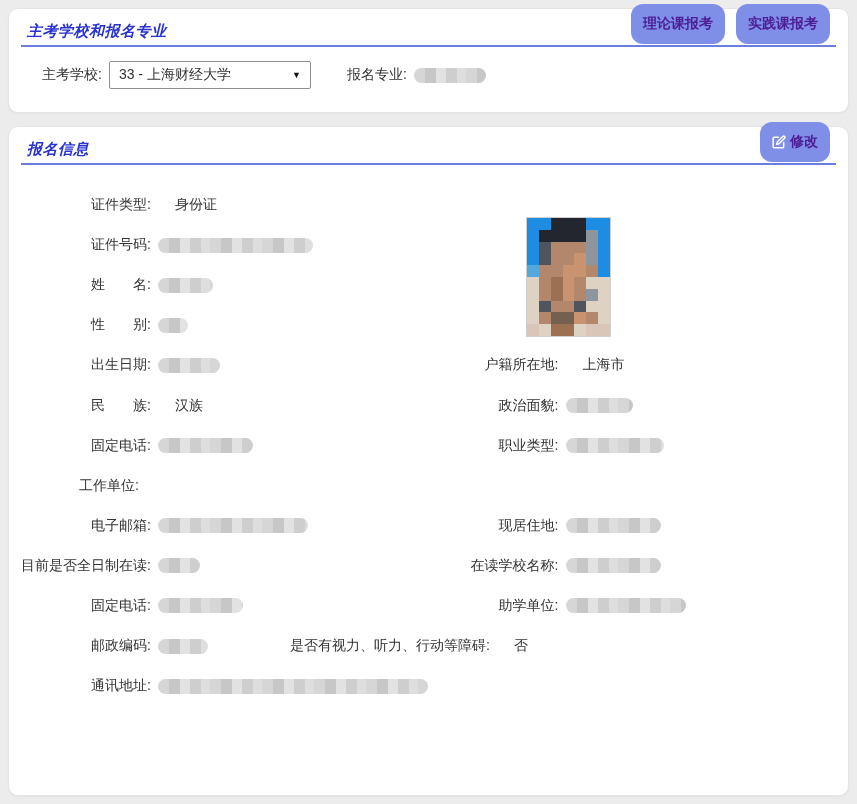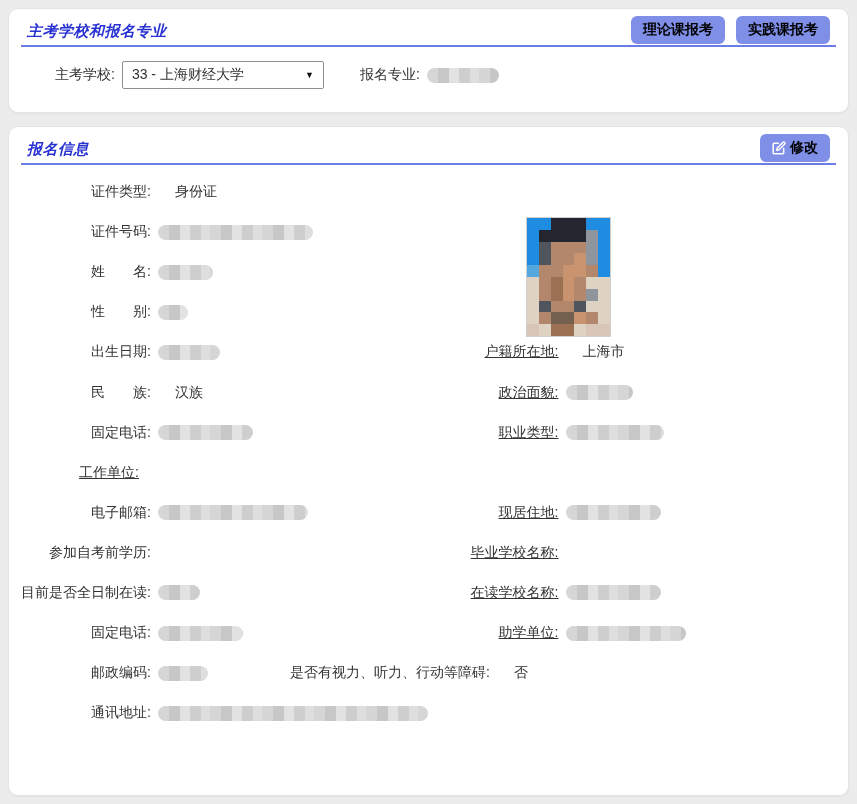--- a/index.html
+++ b/index.html
@@ -27,53 +27,53 @@
     padding: 8px 18px 0 18px; height: 36px;
   }
   .sec-title {
     font-style: italic; font-weight: bold;
     color: #2832d2; font-size: 15px;
     padding-bottom: 4px; letter-spacing: 0.5px;
   }
   .divider { height: 2px; background: #6b7de2; margin: 0 12px; }
 
   .btn {
-    background: #7f8fe8; color: #000000;
+    background: #7f8fe8; color: #4c1d95;
     font-weight: bold; font-size: 14px;
     font-family: inherit;
-    border: none; border-radius: 6px;
-    padding: 5px 12px; margin-bottom: 1px;
+    border: none; border-radius: 12px;
+    padding: 11px 12px; margin-bottom: 1px;
     display: inline-flex; align-items: center; gap: 4px;
     cursor: pointer;
   }
   .btn + .btn { margin-left: 7px; }
   .btn svg { display: block; }
 
   
-  .top-form { display: flex; align-items: center; margin: 14px 0 0 46px; }
+  .top-form { display: flex; align-items: center; margin: 14px 0 0 33px; }
   .top-form .lbl { flex-shrink: 0; }
   .fake-select {
     width: 202px; height: 28px;
     border: 1px solid #8f8f8f; border-radius: 2px;
     background: #fff;
     display: flex; align-items: center; justify-content: space-between;
     padding: 0 9px; margin-left: 7px;
     cursor: pointer;
   }
   .fake-select .arrow { font-size: 9px; color: #111; }
   .top-form .major-lbl { margin-left: 36px; }
 
   
-  .form { position: relative; padding-top: 7px; }
+  .form { position: relative; padding-top: 20px; }
   .row { display: flex; align-items: center; height: 40.1px; }
   .cell { display: flex; align-items: center; }
   .cell.left  { width: 50%; padding-left: 12px; }
   .cell.right { flex: 1; }
   .cell.left  .lbl { width: 130px; }
-  .cell.right .lbl { width: 130px; text-decoration: underline; }
+  .cell.right .lbl { width: 130px; }
   .lbl {
     flex-shrink: 0; text-align: right; white-space: nowrap;
     color: #333;
   }
   .val { margin-left: 24px; white-space: nowrap; }
   .masked {
     margin-left: 7px; height: 15px; border-radius: 8px;
     background: repeating-linear-gradient(90deg,
       #d6d6d6 0 11px, #c7c7c7 11px 22px, #e2e2e2 22px 32px,
       #cecece 32px 43px, #dedede 43px 52px);
@@ -275,28 +275,20 @@
           <span class="lbl">电子邮箱:</span>
           <span class="masked" style="width: 150px;"></span>
         </div>
         <div class="cell right">
           <span class="lbl">现居住地:</span>
           <span class="masked" style="width: 95px;"></span>
         </div>
       </div>
       <div class="row">
         <div class="cell left">
-          <span class="lbl">参加自考前学历:</span>
-        </div>
-        <div class="cell right">
-          <span class="lbl">毕业学校名称:</span>
-        </div>
-      </div>
-      <div class="row">
-        <div class="cell left">
           <span class="lbl">目前是否全日制在读:</span>
           <span class="masked" style="width: 42px;"></span>
         </div>
         <div class="cell right">
           <span class="lbl">在读学校名称:</span>
           <span class="masked" style="width: 95px;"></span>
         </div>
       </div>
       <div class="row">
         <div class="cell left">

